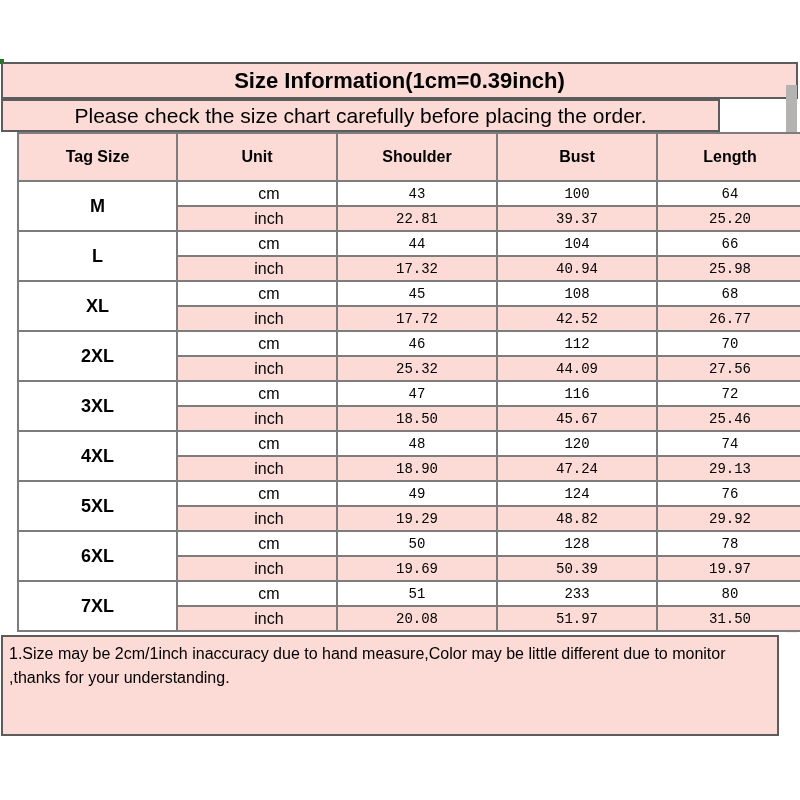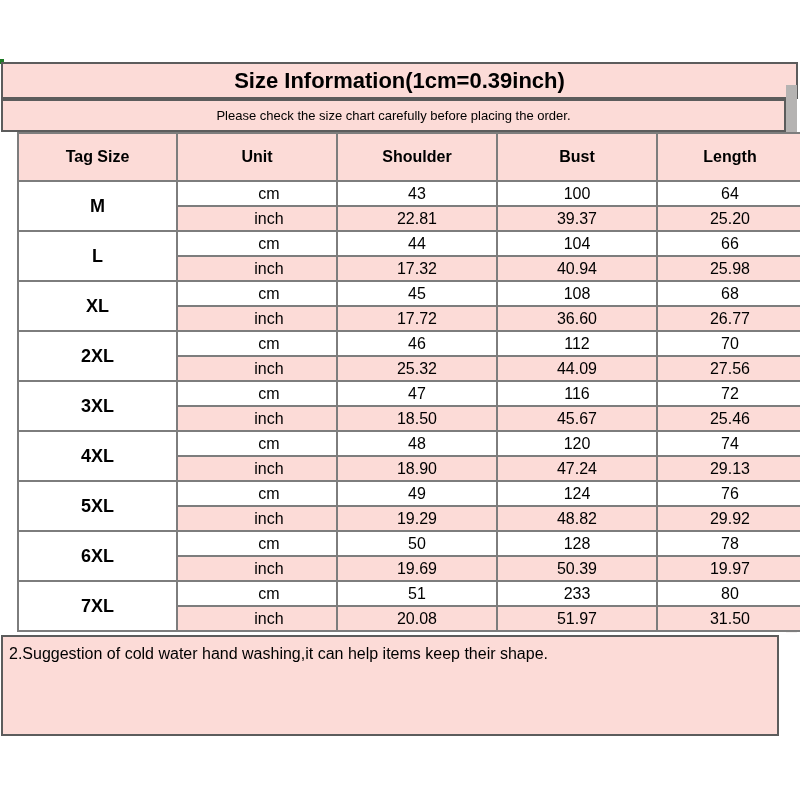--- a/index.html
+++ b/index.html
@@ -17,26 +17,26 @@
   }
   .title-bar {
     position: absolute; left: 1px; top: 62px; width: 797px; height: 37px;
     box-sizing: border-box;
     background: var(--row-pink);
     border: 2px solid var(--dark-border);
     display: flex; align-items: center; justify-content: center;
     font-size: 22px; font-weight: bold;
   }
   .subtitle-bar {
-    position: absolute; left: 1px; top: 99px; width: 785px; height: 33px;
+    position: absolute; left: 1px; top: 99px; width: 719px; height: 33px;
     box-sizing: border-box;
     background: var(--row-pink);
     border: 2px solid var(--dark-border);
     display: flex; align-items: center; justify-content: center;
-    font-size: 13px;
+    font-size: 21px;
   }
   .scroll-track {
     position: absolute; left: 786px; top: 85px; width: 11px; height: 548px;
     background: var(--scroll-track);
   }
   .scrollbar-thumb {
     position: absolute; left: 786px; top: 85px; width: 11px; height: 48px;
     background: var(--scrollbar-gray);
   }
   table.size-table {
@@ -51,21 +51,21 @@
   }
   .size-table thead th {
     height: 46px; font-size: 16px; font-weight: bold;
     background: var(--row-pink);
   }
   .size-table tbody tr { height: 25px; }
   .size-table th.tag {
     font-size: 18px; font-weight: bold; background: #ffffff;
   }
   .size-table td.unit { font-size: 16px; padding-left: 24px; }
-  .size-table td.val  { font-size: 16px; }
+  .size-table td.val  { font-size: 14px; font-family: Liberation Mono, monospace; }
   tr.cm-row td   { background: #ffffff; }
   tr.inch-row td { background: var(--row-pink); }
   .attention {
     position: absolute; left: 1px; top: 635px; width: 778px; height: 101px;
     box-sizing: border-box;
     background: var(--row-pink);
     border: 2px solid var(--dark-border);
     padding: 5px 4px 0 6px;
     font-size: 16px; line-height: 24px;
     overflow: hidden;
@@ -130,21 +130,21 @@
       <tr class="cm-row">
         <th rowspan="2" class="tag">XL</th>
         <td class="unit">cm</td>
         <td class="val">45</td>
         <td class="val">108</td>
         <td class="val">68</td>
       </tr>
       <tr class="inch-row">
         <td class="unit">inch</td>
         <td class="val">17.72</td>
-        <td class="val">36.60</td>
+        <td class="val">42.52</td>
         <td class="val">26.77</td>
       </tr>
       <tr class="cm-row">
         <th rowspan="2" class="tag">2XL</th>
         <td class="unit">cm</td>
         <td class="val">46</td>
         <td class="val">112</td>
         <td class="val">70</td>
       </tr>
       <tr class="inch-row">
@@ -215,14 +215,15 @@
       <tr class="inch-row">
         <td class="unit">inch</td>
         <td class="val">20.08</td>
         <td class="val">51.97</td>
         <td class="val">31.50</td>
       </tr>
     </tbody>
 </table>
 
 <div class="attention">
-  <div>2.Suggestion of cold water hand washing,it can help items keep their shape.</div>
+  <div>1.Size may be 2cm/1inch inaccuracy due to hand measure,Color may be little different due to monitor</div>
+  <div>,thanks for your understanding.</div>
 </div>
 
 </body></html>

